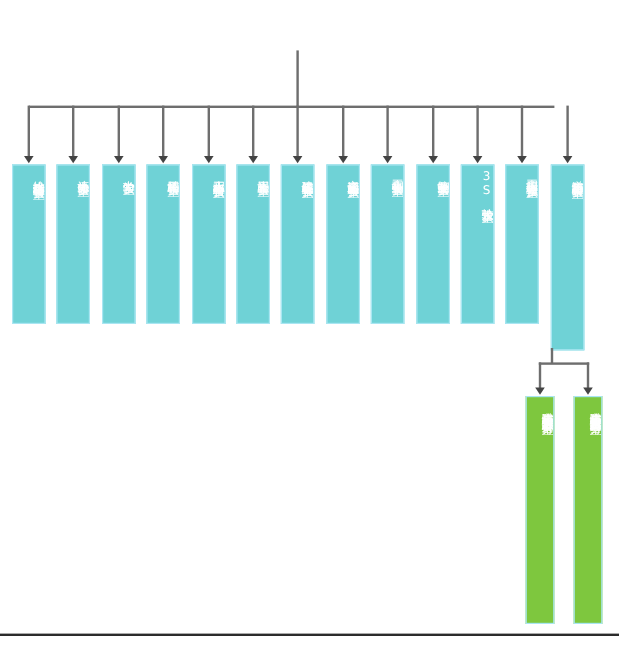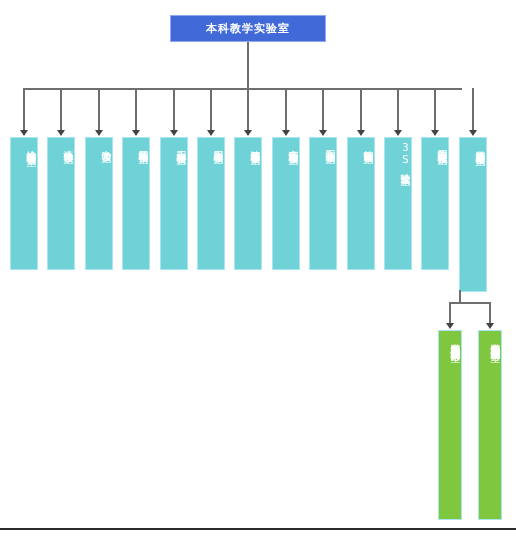--- a/index.html
+++ b/index.html
@@ -118,23 +118,20 @@
     width: 516px;
     height: 2px;
     background: #2b2b2b;
   }
 </style>
 </head>
 <body>
 
 <div id="canvas">
 
-  <div class="root-box">
-    <span class="root-label">本科教学实验室</span>
-  </div>
 
   <div class="v-line" style="left:247px; top:42px; height:47px;"></div>
 
   <div class="h-line" style="left:24px; top:88px; width:438px;"></div>
 
   <div id="drops">
       <div class="v-line" style="left: 23px; top: 88px; height: 44px;"></div>
       <div class="arrow-head" style="left: 20px; top: 130px;"></div>
       <div class="v-line" style="left: 60px; top: 88px; height: 44px;"></div>
       <div class="arrow-head" style="left: 57px; top: 130px;"></div>

